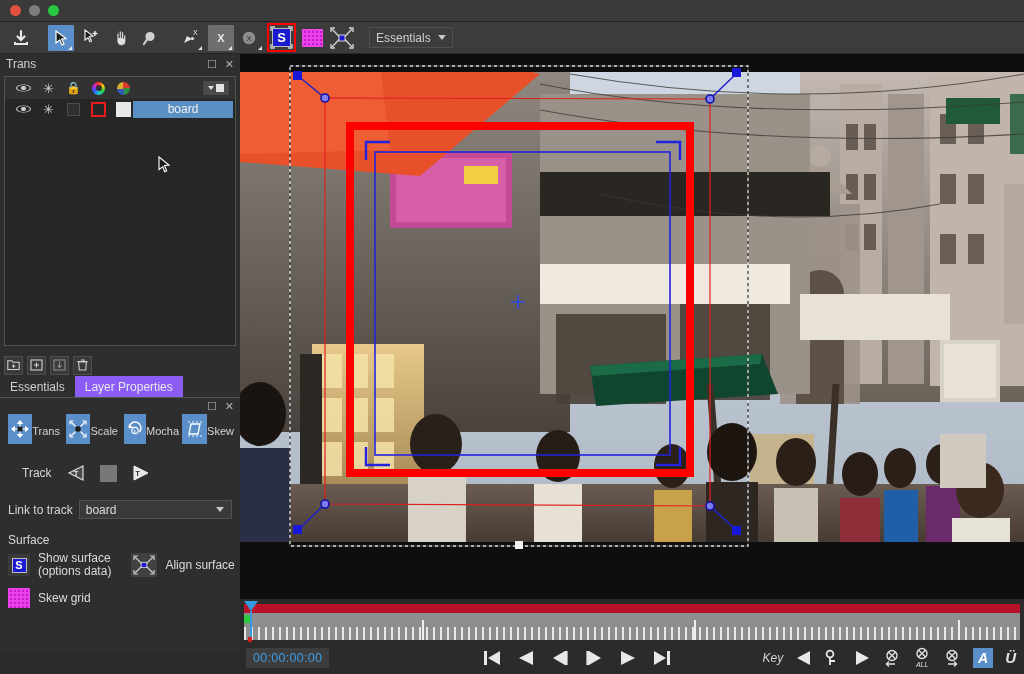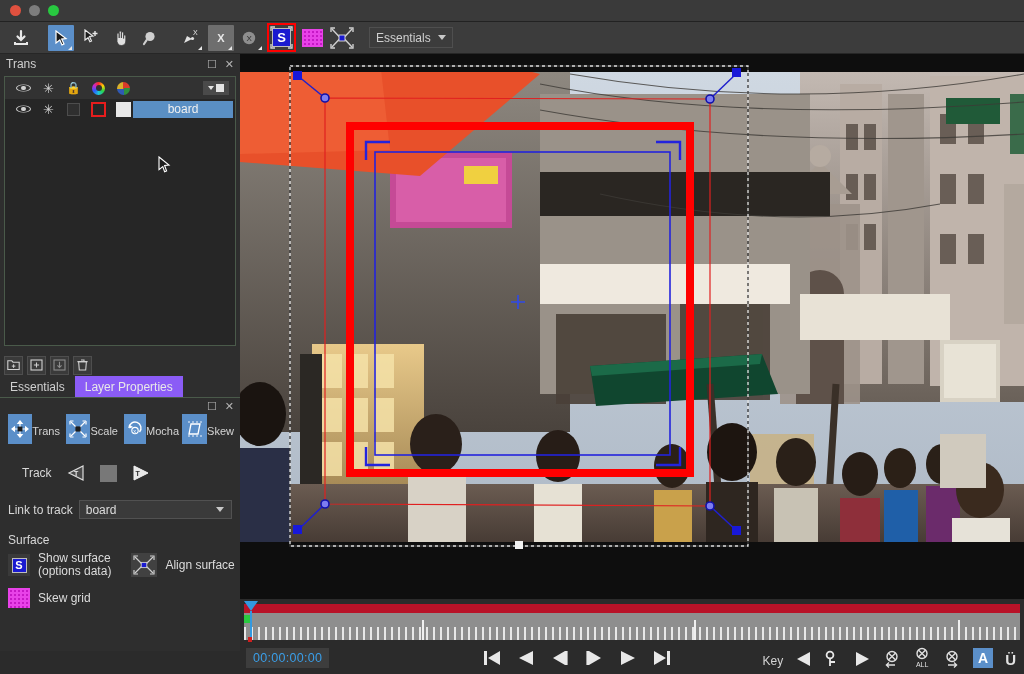--- a/index.html
+++ b/index.html
@@ -268,21 +268,21 @@
   }
   .tc-box {
     margin-left: 6px; background: #3d3d3d; color: #3a9ee8;
     font-size: 12.5px; padding: 3px 7px; letter-spacing: .3px;
     font-family: "Liberation Sans", sans-serif;
   }
   .tp-center {
     position: absolute; left: 242px; display: flex; align-items: center; gap: 14px;
   }
   .tp-right {
-    position: absolute; right: 8px; display: flex; align-items: flex-end; gap: 12px;
+    position: absolute; right: 8px; display: flex; align-items: center; gap: 12px; font-style: italic;
   }
   .tpbtn { display: flex; align-items: center; justify-content: center; }
   .key-lbl { color: #d4d4d4; font-size: 12px; }
   .a-btn {
     width: 20px; height: 20px; background: #5b8fc9; color: #fff;
     font-weight: bold; font-size: 14px;
     display: flex; align-items: center; justify-content: center;
   }
   .u-btn { color: #e2e2e2; font-weight: bold; font-size: 15px; }
   .allbl { font-size: 7px; color: #e0e0e0; text-align: center; line-height: 1; }

